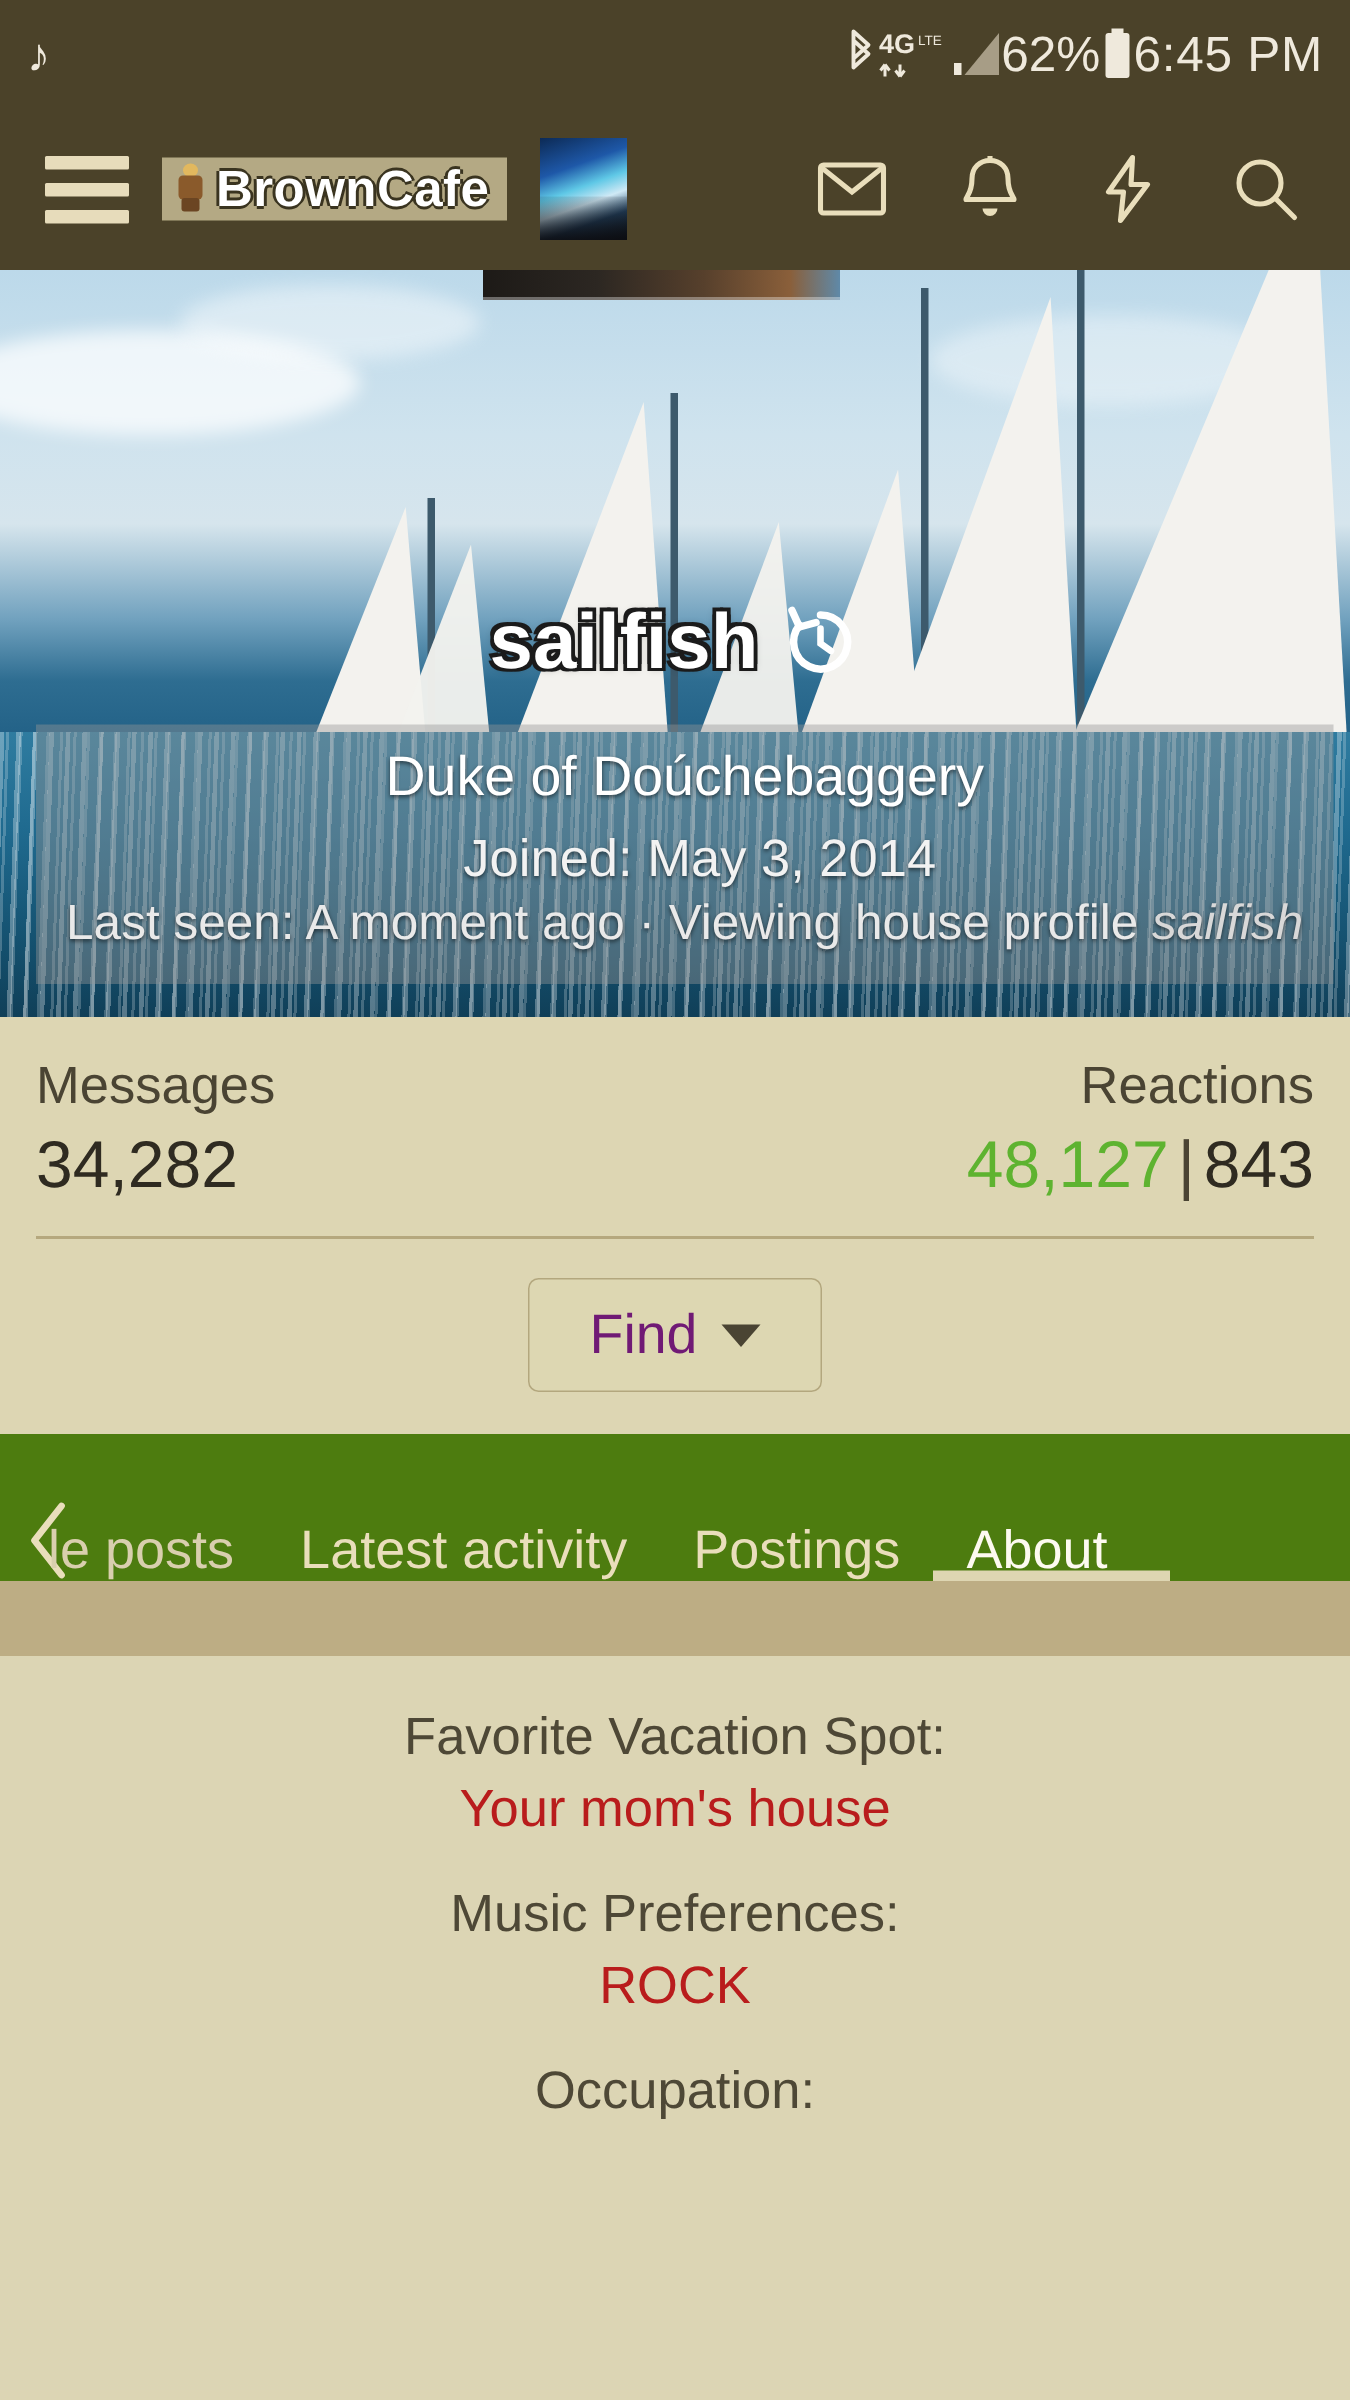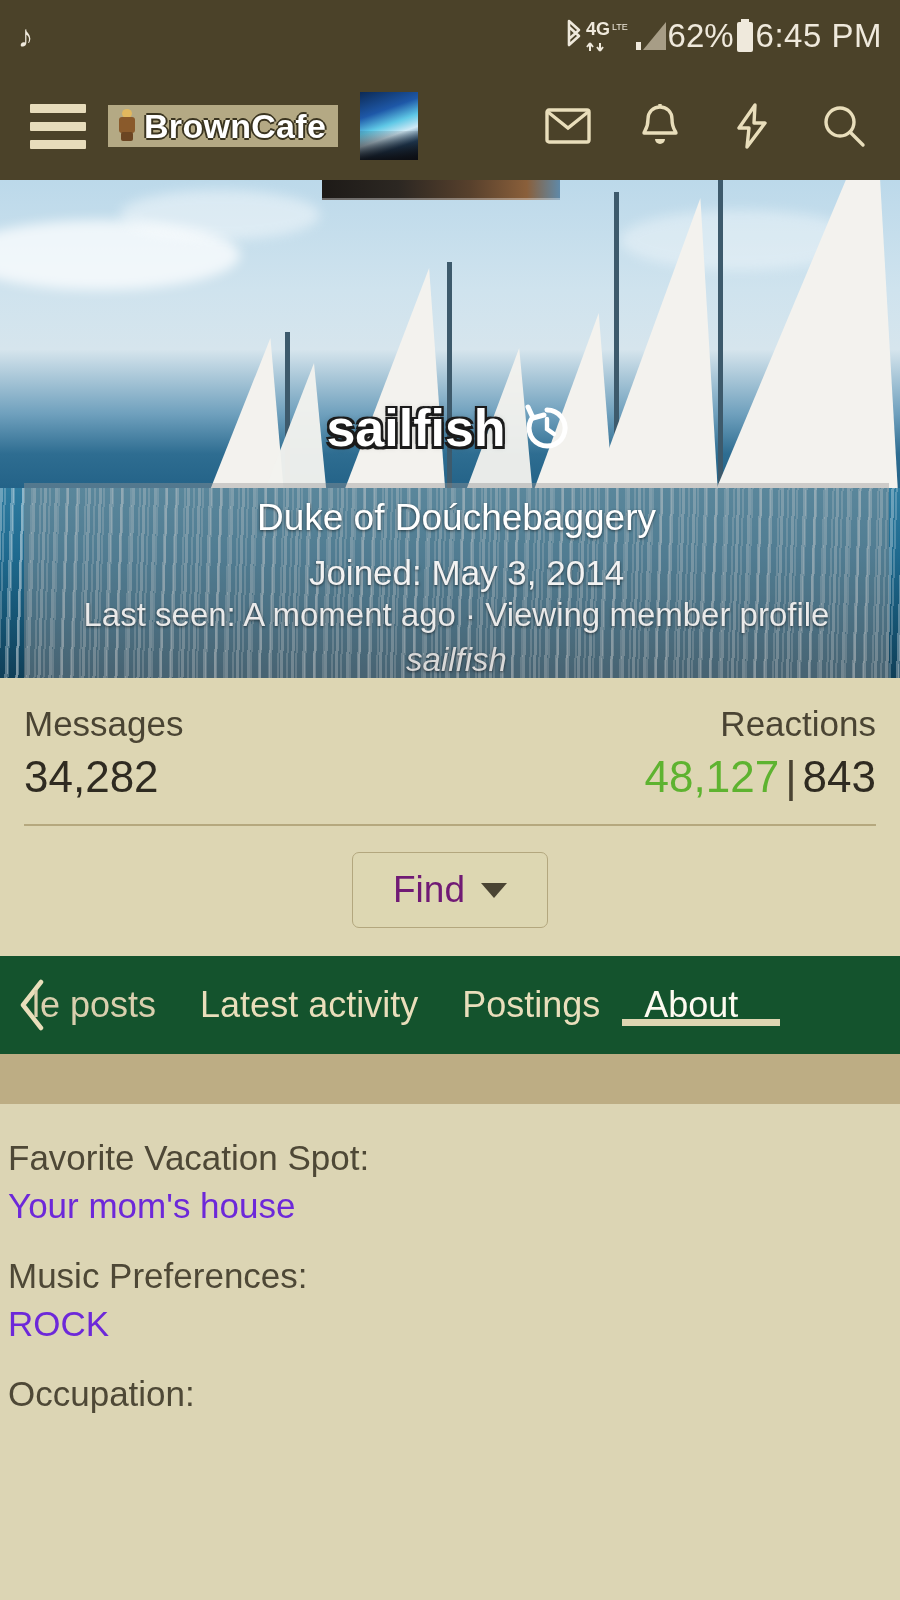--- a/index.html
+++ b/index.html
@@ -125,43 +125,43 @@
   .find-row{ display:flex; justify-content:center; padding:26px 0 28px; }
   .find-btn{
     background:#ddd7b2; border:1px solid #b3a77e; border-radius:7px;
     color:#701a75; font-family:inherit; font-size:37px;
     padding:16px 40px; display:flex; align-items:center; gap:16px; cursor:pointer;
   }
   .caret{ width:0;height:0;border-left:13px solid transparent;border-right:13px solid transparent;border-top:15px solid #4a4433; }
 
   
   .tabbar{
-    background:#14532d; height:98px; display:flex; align-items:center;
+    background:#4d7c0f; height:98px; display:flex; align-items:flex-end;
     overflow:hidden; position:relative;
   }
   .tab-back{ display:flex; align-items:center; padding:0 10px 0 16px; cursor:pointer; }
   .tab-back svg{ display:block; }
   .tab{
     display:flex; align-items:center; padding:0 22px;
     color:#e9debb; font-size:36px; white-space:nowrap; cursor:pointer;
     position:relative;
   }
   .tab.cut{ color:#d9cfae; padding-left:0; margin-left:-28px; }
   .tab.active{ color:#fdfaf0; padding-right:12px; }
   .tab.active::after{
     content:""; position:absolute; left:0; right:-30px; bottom:0;
     height:7px; background:#ded6b2;
   }
   .tab-strip{ height:50px; background:#bdad84; }
 
   
-  .about{ background:#dcd5b4; padding:34px 8px 0; }
+  .about{ background:#dcd5b4; padding:34px 8px 0;text-align:center; }
   .field{ margin-bottom:30px; }
   .field-label{ font-size:35px; color:#4e4836; margin-bottom:8px; }
-  .field-value{ font-size:35px; color:#6d28d9; }
+  .field-value{ font-size:35px; color:#b91c1c; }
   .field.last .field-label{ margin-bottom:0; }
 </style>
 </head>
 <body>
 
 <div class="statusbar">
   <div class="sb-left">
     <span class="note-icon">♪</span>
   </div>
   <div class="sb-right">
@@ -272,21 +272,21 @@
         <path d="M8 6l5 11 11-3" fill="none" stroke="#fff" stroke-width="5" stroke-linecap="round" stroke-linejoin="round"></path>
         <path d="M27 18v10l7 5" fill="none" stroke="#fff" stroke-width="4.4" stroke-linecap="round"></path>
       </svg>
     </span>
   </div>
 
   <div class="info-panel">
     <div class="info-name">Duke of Doúchebaggery</div>
     <div class="info-joined">Joined: May 3, 2014</div>
     <div class="info-seen">
-      <span>Last seen: A moment ago · Viewing member profile </span><em>sailfish</em>
+      <span>Last seen: A moment ago · Viewing house profile </span><em>sailfish</em>
     </div>
   </div>
 
 </div>
 
 <div class="stats-wrap">
   <div class="stats-row">
     <div class="stat">
       <div class="stat-label">Messages</div>
       <div class="stat-value">34,282</div>

